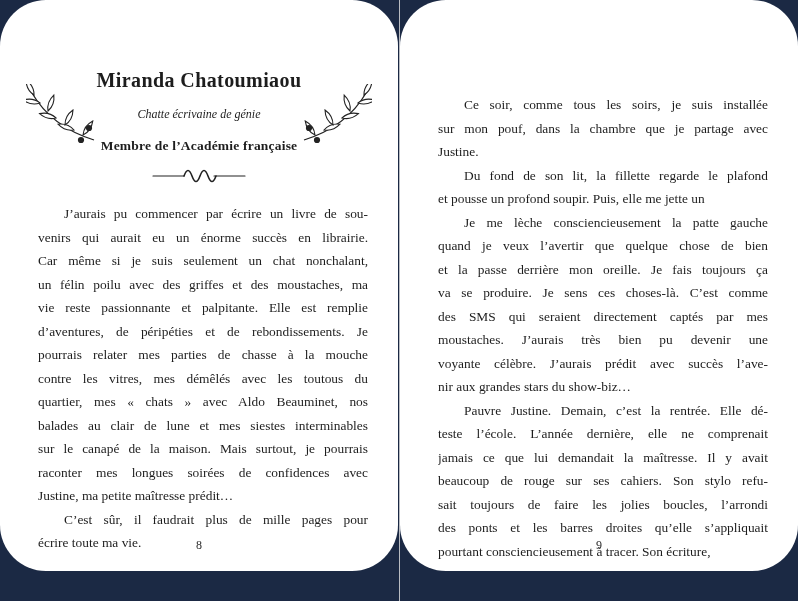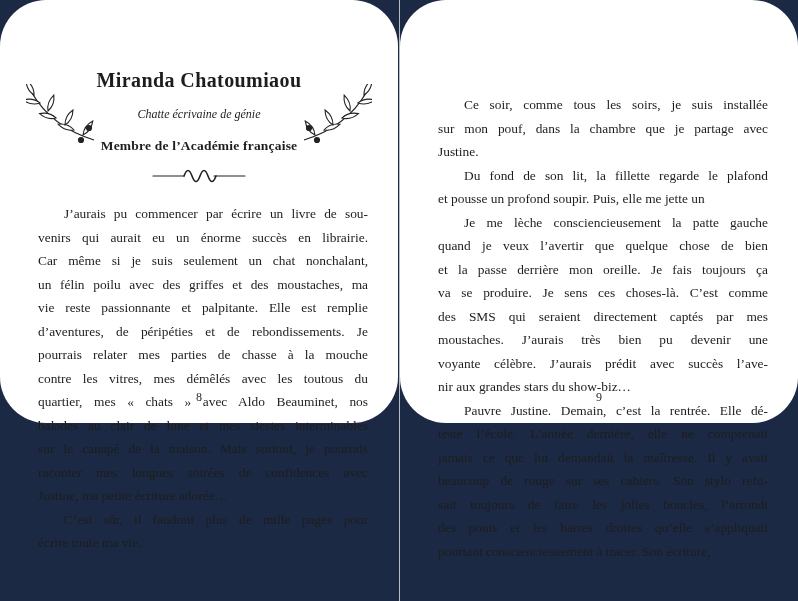--- a/index.html
+++ b/index.html
@@ -4,21 +4,21 @@
 <style>
   html, body { margin: 0; padding: 0; }
   body {
     width: 798px; height: 601px;
     background: #1b2944;
     position: relative; overflow: hidden;
     font-family: "Liberation Serif", "DejaVu Serif", serif;
     color: #1d1d1d;
   }
   .page {
-    position: absolute; top: 0; width: 398px; height: 423px;
+    position: absolute; top: 0; width: 398px; height: 571px;
     background: #ffffff; border-radius: 46px;
   }
   .page-left  { left: 0; }
   .page-right { left: 400px; }
   .spine {
     position: absolute; top: 0; left: 399px; width: 1px; height: 601px;
     background: #b9bcc2; z-index: 4;
   }
   .header { position: relative; margin-top: 68px; text-align: center; }
   .branch { position: absolute; top: 16px; width: 72px; height: 62px; }
@@ -100,21 +100,21 @@
         <div class="line">Car même si je suis seulement un chat nonchalant,</div>
         <div class="line">un félin poilu avec des griffes et des moustaches, ma</div>
         <div class="line">vie reste passionnante et palpitante. Elle est remplie</div>
         <div class="line">d’aventures, de péripéties et de rebondissements. Je</div>
         <div class="line">pourrais relater mes parties de chasse à la mouche</div>
         <div class="line">contre les vitres, mes démêlés avec les toutous du</div>
         <div class="line">quartier, mes « chats » avec Aldo Beauminet, nos</div>
         <div class="line">balades au clair de lune et mes siestes interminables</div>
         <div class="line">sur le canapé de la maison. Mais surtout, je pourrais</div>
         <div class="line">raconter mes longues soirées de confidences avec</div>
-        <div class="line">Justine, ma petite écriture adorée…</div>
+        <div class="line">Justine, ma petite maîtresse prédit…</div>
       </div>
     <div class="para">
         <div class="line">C’est sûr, il faudrait plus de mille pages pour</div>
         <div class="line">écrire toute ma vie.</div>
       </div>
   </div>
   <div class="page-num">8</div>
 </div>
 
 <div class="page page-right">

